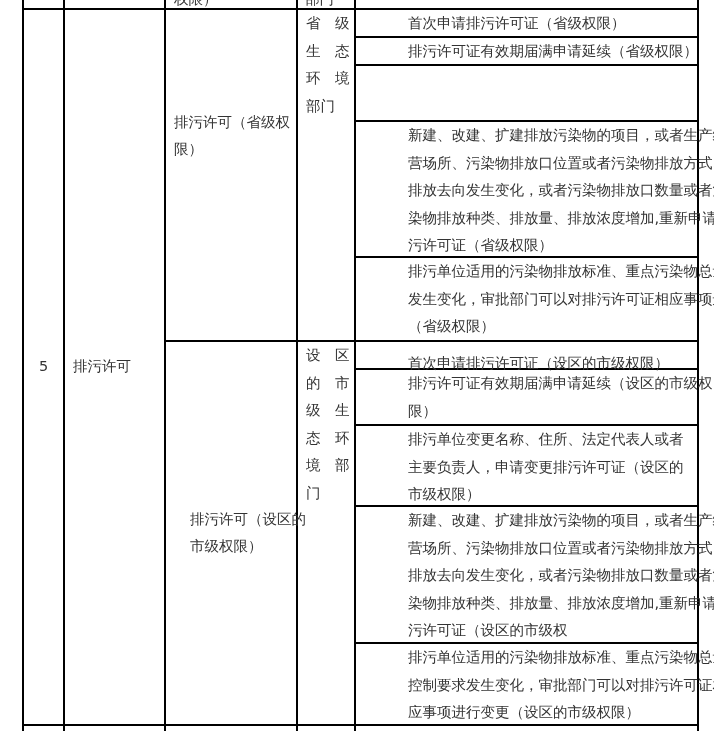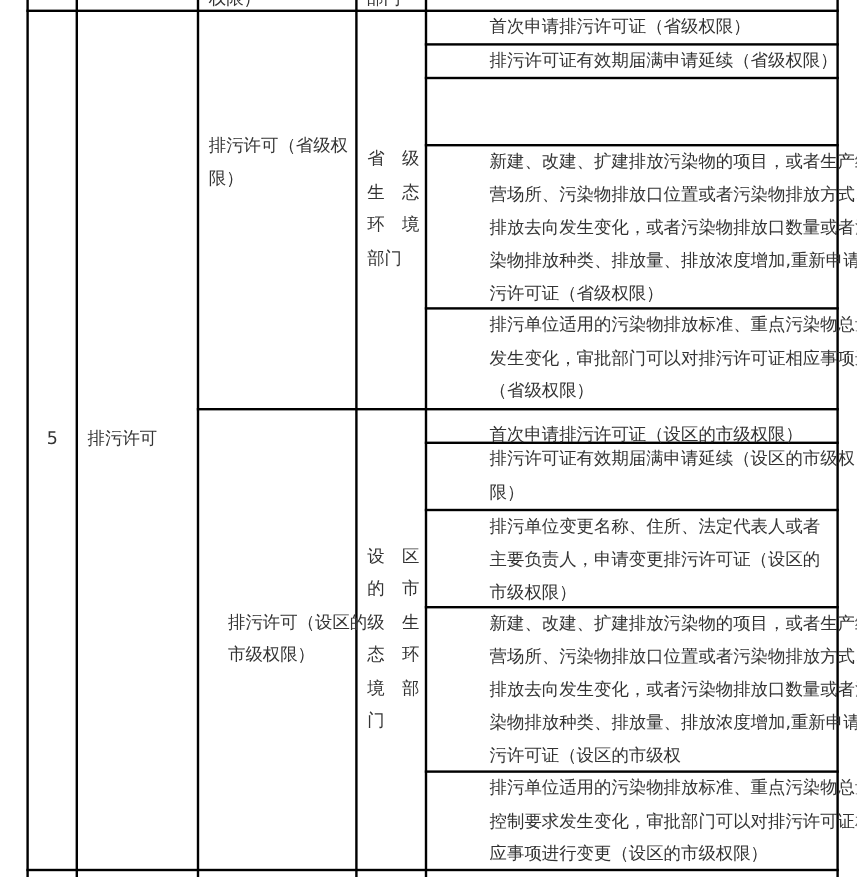--- a/index.html
+++ b/index.html
@@ -43,36 +43,36 @@
     <span>5</span>
   </div>
 
   <div class="cell" style="left:65px; top:10px; width:99px; height:714px; display:flex; align-items:center; padding-left:8px;">
     <span>排污许可</span>
   </div>
 
   <div class="cell" style="left:166px; top:10px; width:130px; height:252px; display:flex; align-items:center; padding:0 4px 0 8px;border-radius:16px;">
     <span>排污许可（省级权限）</span>
   </div>
-  <div class="cell" style="left:298px; top:10px; width:56px; height:330px; display:flex; flex-direction:column; justify-content:center; padding-left:8px;">
+  <div class="cell" style="left:298px; top:10px; width:56px; height:330px; display:flex; flex-direction:column; padding-left:8px;">
     <div>省　级</div>
     <div>生　态</div>
     <div>环　境</div>
     <div>部门</div>
   </div>
 
   <div class="cell sub" style="left:356px; top:10px; width:341px; height:26px;">首次申请排污许可证（省级权限）</div>
   <div class="cell sub" style="left:356px; top:38px; width:341px; height:26px;">排污许可证有效期届满申请延续（省级权限）</div>
   <div class="cell sub" style="left:356px; top:122px; width:341px; height:134px;">新建、改建、扩建排放污染物的项目，或者生产经营场所、污染物排放口位置或者污染物排放方式、排放去向发生变化，或者污染物排放口数量或者污染物排放种类、排放量、排放浓度增加,重新申请排污许可证（省级权限）</div>
   <div class="cell sub" style="left:356px; top:258px; width:389px; height:82px;">排污单位适用的污染物排放标准、重点污染物总量控制要求发生变化，审批部门可以对排污许可证相应事项进行变更（省级权限）</div>
 
   <div class="cell" style="left:166px; top:342px; width:130px; height:382px; display:flex; align-items:center; padding:0 4px 0 8px;margin-left:16px;">
     <span>排污许可（设区的市级权限）</span>
   </div>
-  <div class="cell" style="left:298px; top:342px; width:74px; height:382px; display:flex; flex-direction:column; justify-content:center; padding-left:8px;">
+  <div class="cell" style="left:298px; top:342px; width:74px; height:382px; display:flex; flex-direction:column; padding-left:8px;">
     <div>设　区</div>
     <div>的　市</div>
     <div>级　生</div>
     <div>态　环</div>
     <div>境　部</div>
     <div>门</div>
   </div>
 
   <div class="cell sub" style="left:356px; top:350px; width:397px; height:26px;border-radius:13px;">首次申请排污许可证（设区的市级权限）</div>
   <div class="cell sub" style="left:356px; top:370px; width:341px; height:54px;">排污许可证有效期届满申请延续（设区的市级权限）</div>

